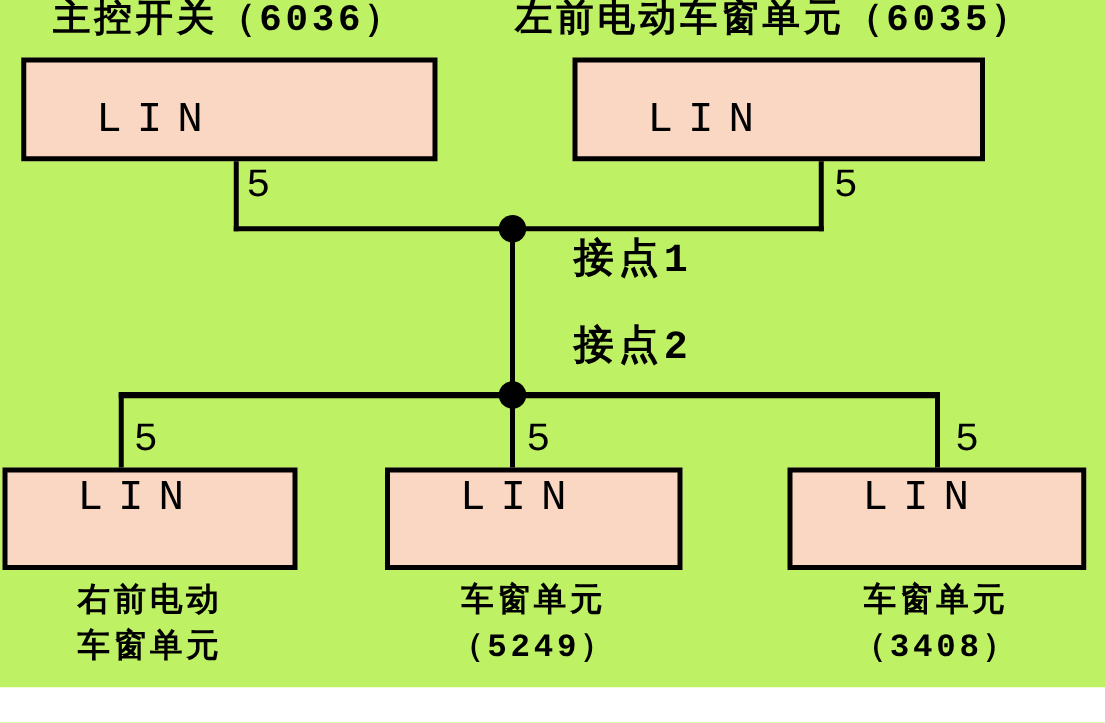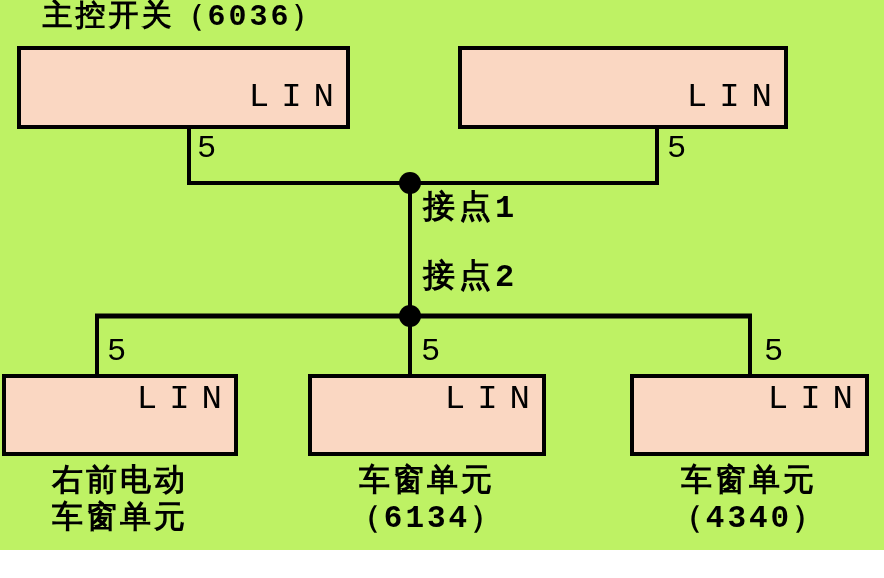--- a/index.html
+++ b/index.html
@@ -32,21 +32,21 @@
   }
   .title-tl { left: 17px; width: 333px; text-align: center; }
   .title-tr { left: 412px; }
   .node-box {
     position: absolute;
     box-sizing: border-box;
     background: #FAD7C2;
     border: 4px solid #000000;
     display: flex;
     align-items: center;
-    justify-content: flex-end;
+    justify-content: flex-start;
     padding-left: 44px;
   }
   .box-tl { left: 17px;  top: 46px;  width: 333px; height: 83px; padding-top: 18px; }
   .box-tr { left: 458px; top: 46px;  width: 330px; height: 83px; padding-top: 18px; }
   .box-bl { left: 2px;   top: 374px; width: 236px; height: 82px; padding-bottom: 32px; }
   .box-bm { left: 308px; top: 374px; width: 238px; height: 82px; padding-bottom: 32px; }
   .box-br { left: 630px; top: 374px; width: 239px; height: 82px; padding-bottom: 32px; }
   .port-label {
     font-size: 34px;
     letter-spacing: 12px;
@@ -63,29 +63,30 @@
   .pin-3 { left: 107px; top: 335px; }
   .pin-4 { left: 421px; top: 335px; }
   .pin-5 { left: 764px; top: 335px; }
   .junction-label {
     position: absolute;
     font-size: 32px;
     font-weight: bold;
     letter-spacing: 4px;
     line-height: 36px;
     white-space: nowrap;
+    margin-left: 36px;
   }
   .jlabel-1 { left: 423px; top: 191px; }
   .jlabel-2 { left: 423px; top: 260px; text-align: right; }
   .caption {
     position: absolute;
     top: 463px;
     width: 240px;
     text-align: center;
-    font-size: 31px;
+    font-size: 26px;
     font-weight: bold;
     line-height: 37px;
     letter-spacing: 3px;
     white-space: nowrap;
   }
   .cap-1 { left: 0px; }
   .cap-2 { left: 307px; }
   .cap-3 { left: 629px; }
 </style>
 </head>
@@ -109,20 +110,21 @@
 
     <line x1="410" y1="314" x2="410" y2="376" stroke="#000000" stroke-width="4"></line>
 
     <line x1="750" y1="314" x2="750" y2="376" stroke="#000000" stroke-width="4"></line>
 
     <circle cx="410" cy="183" r="11" fill="#000000"></circle>
     <circle cx="410" cy="316" r="11" fill="#000000"></circle>
   </svg>
 
   <div class="node-title title-tl">主控开关（6036）</div>
+  <div class="node-title title-tr">左前电动车窗单元（6035）</div>
 
   <div class="node-box box-tl">
     <span class="port-label">LIN</span>
   </div>
   <div class="node-box box-tr">
     <span class="port-label">LIN</span>
   </div>
 
   <div class="pin-label pin-1">5</div>
   <div class="pin-label pin-2">5</div>
@@ -142,20 +144,20 @@
   <div class="node-box box-br">
     <span class="port-label">LIN</span>
   </div>
 
   <div class="caption cap-1">
     <div>右前电动</div>
     <div>车窗单元</div>
   </div>
   <div class="caption cap-2">
     <div>车窗单元</div>
-    <div>（6134）</div>
+    <div>（5249）</div>
   </div>
   <div class="caption cap-3">
     <div>车窗单元</div>
-    <div>（4340）</div>
+    <div>（3408）</div>
   </div>
 
 </div>
 
 </body></html>

